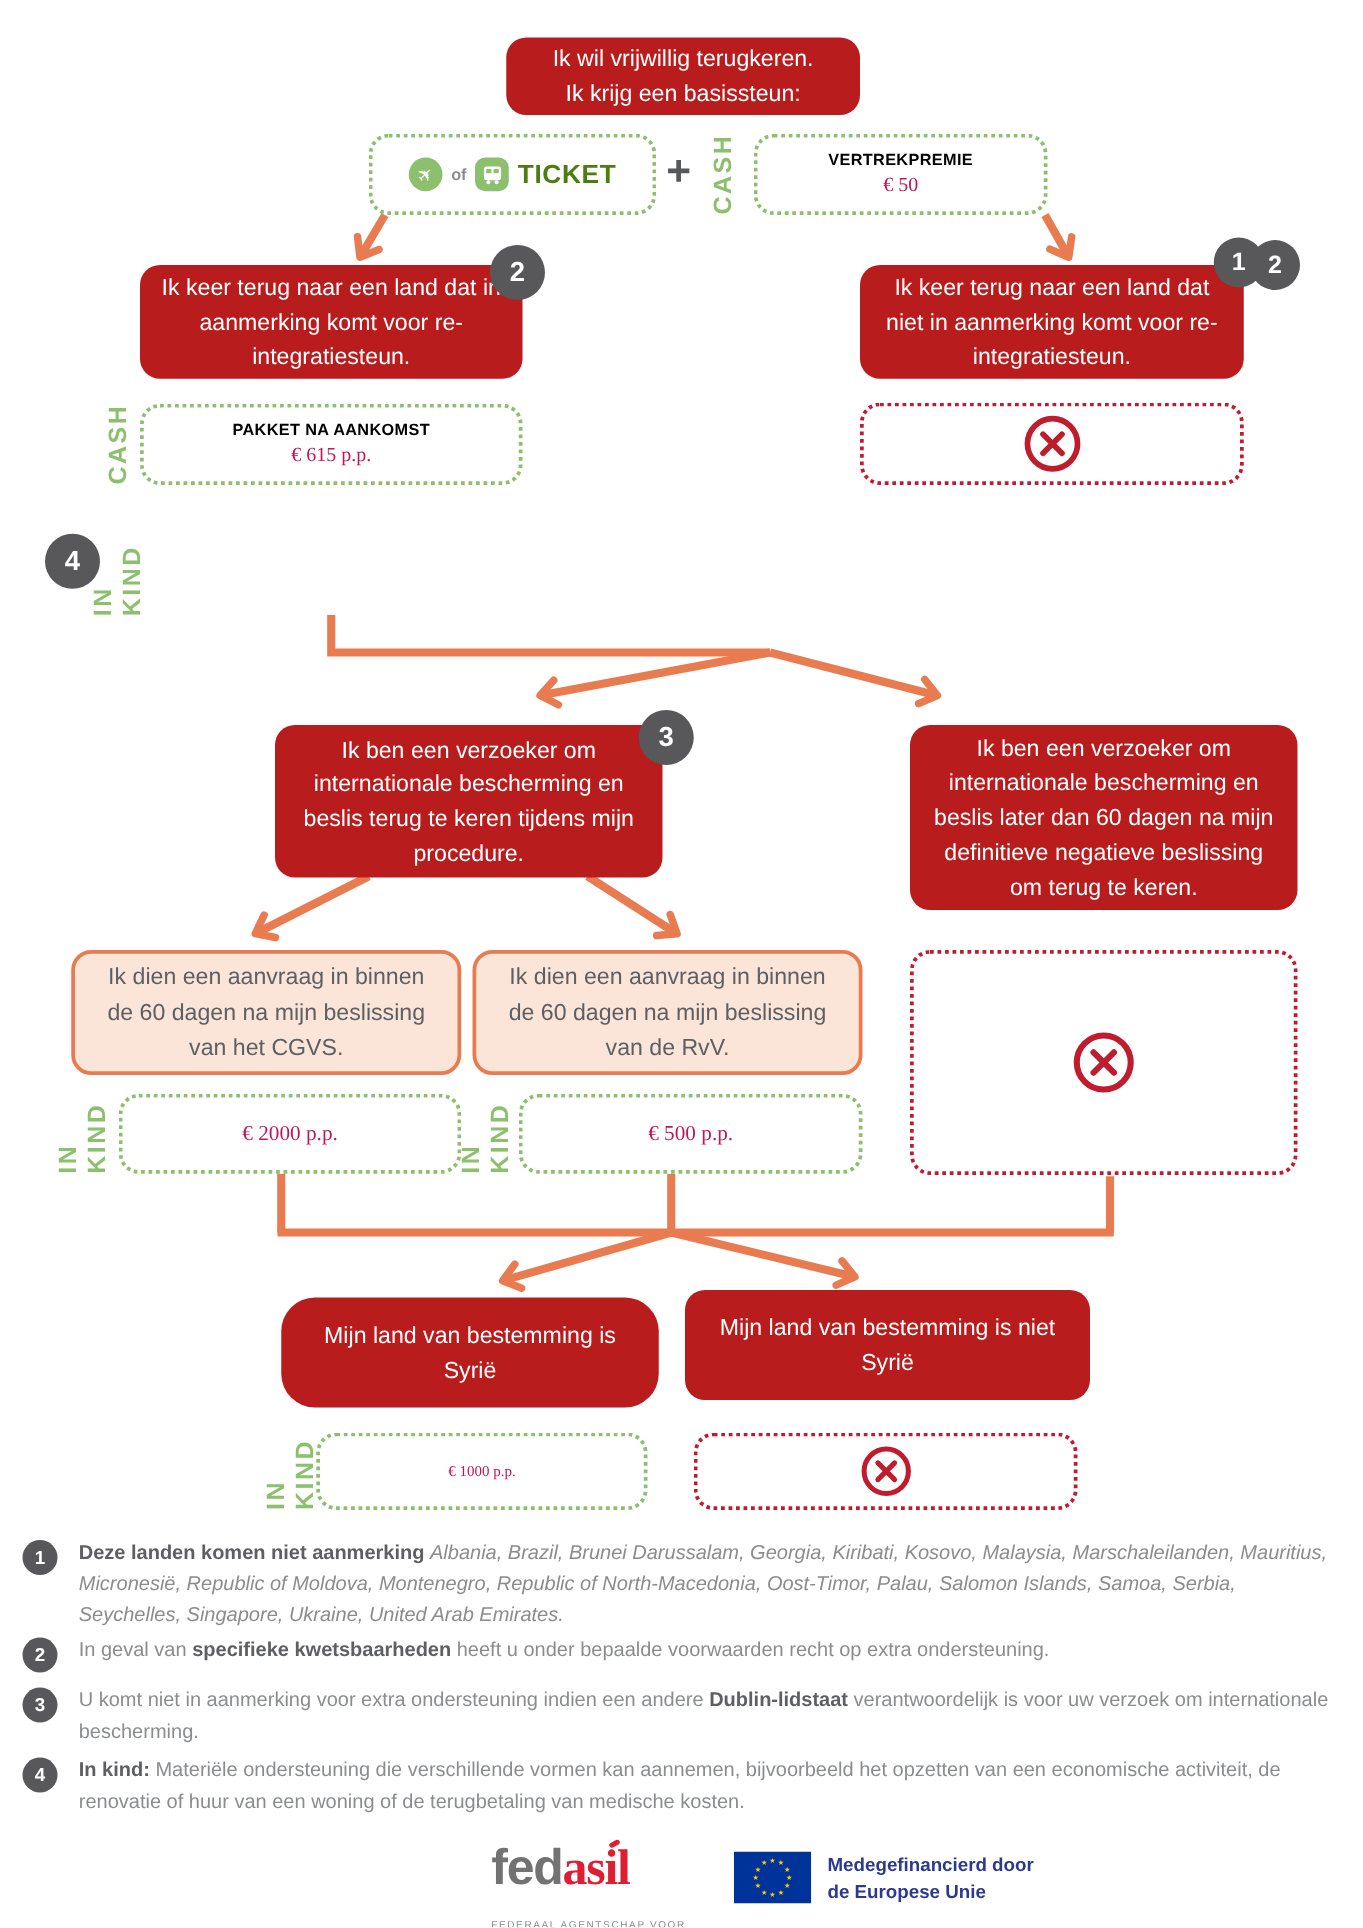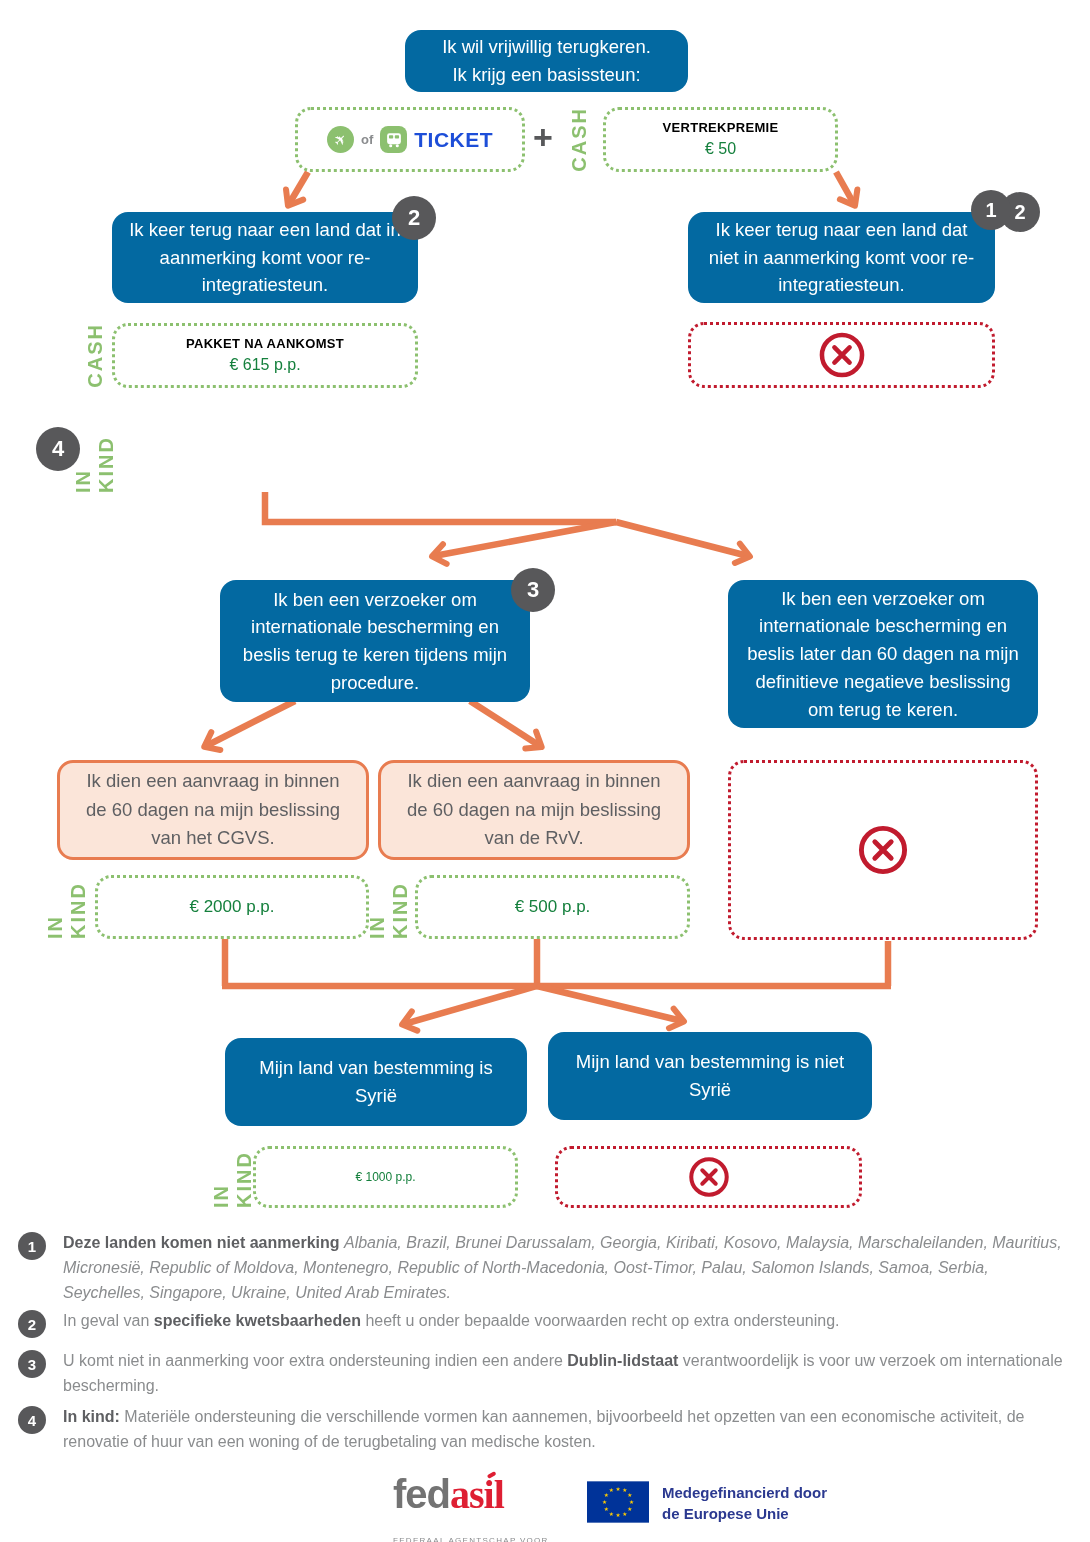--- a/index.html
+++ b/index.html
@@ -1,47 +1,47 @@
 <!DOCTYPE html>
 <html><head>
 <meta charset="utf-8">
 <style>
   html,body{margin:0;padding:0;background:#fff;}
   .page{position:relative;width:1090px;height:1542px;background:#fff;overflow:hidden;
         font-family:"Liberation Sans",sans-serif;}
   svg.connectors{position:absolute;left:0;top:0;z-index:1;}
 
-  .obox{position:absolute;background:#0369a1;border-radius:16px;color:#fff;
+  .obox{position:absolute;background:#b91c1c;border-radius:16px;color:#fff;
         display:flex;flex-direction:column;align-items:center;justify-content:center;
         text-align:center;font-size:18.5px;line-height:1.5;padding:8px 14px;
         box-sizing:border-box;z-index:2;font-weight:500;}
   .gbox{position:absolute;border:3px dotted #8CC06F;border-radius:16px;background:#fff;
         display:flex;flex-direction:column;align-items:center;justify-content:center;
         text-align:center;box-sizing:border-box;z-index:2;}
   .gtitle{font-weight:bold;color:#000000;font-size:13px;letter-spacing:.3px;}
-  .gamount{color:#15803d;font-size:16px;margin-top:3px;line-height:1.35;}
+  .gamount{color:#be185d;font-size:16px;margin-top:3px;line-height:1.35;font-family:Liberation Serif, serif;}
   .rbox{position:absolute;border:3px dotted #C11B2E;border-radius:16px;background:#fff;
         display:flex;align-items:center;justify-content:center;box-sizing:border-box;z-index:2;}
   .pbox{position:absolute;background:#FBE5D9;border:3px solid #E87C50;border-radius:16px;
         color:#5E5F62;display:flex;align-items:center;justify-content:center;text-align:center;
         font-size:18.5px;line-height:1.55;padding:8px 14px;box-sizing:border-box;z-index:2;}
   .badge{position:absolute;background:#58585A;color:#fff;border-radius:50%;
         display:flex;align-items:center;justify-content:center;font-weight:bold;z-index:4;}
   .vwrap{position:absolute;display:flex;align-items:center;justify-content:center;z-index:2;}
   .vlabel{writing-mode:vertical-rl;transform:rotate(180deg);color:#8CC06F;font-weight:bold;
         font-size:20px;letter-spacing:2px;}
   .plus{position:absolute;color:#57585A;font-weight:bold;font-size:34px;z-index:2;}
   .line{display:block;}
   .ticket-row{display:flex;align-items:center;gap:7px;}
   .icon-chip{width:27px;height:27px;border-radius:50%;background:#8CC06F;display:flex;
         align-items:center;justify-content:center;color:#fff;}
   .icon-chip.square{border-radius:8px;}
   .plane-glyph{font-size:15px;transform:rotate(-45deg);}
   .of-label{color:#8A8C8E;font-size:13px;font-weight:bold;}
-  .ticket-label{color:#1d4ed8;font-weight:bold;font-size:21px;letter-spacing:.5px;}
+  .ticket-label{color:#4d7c0f;font-weight:bold;font-size:21px;letter-spacing:.5px;}
 
   .fn{position:absolute;left:18px;width:1054px;display:flex;align-items:flex-start;z-index:2;}
   .fnbadge{flex:0 0 28px;width:28px;height:28px;background:#58585A;color:#fff;border-radius:50%;
         display:flex;align-items:center;justify-content:center;font-weight:bold;font-size:15px;
         margin-top:1px;}
   .fntext{margin:0 0 0 17px;color:#8A8C8E;font-size:16px;line-height:1.55;}
   .fntext b{color:#5E5F62;}
   .fntext i{color:#8A8C8E;}
 
   .fedasil{position:absolute;z-index:2;}
@@ -168,21 +168,21 @@
     <span class="gamount" style="margin-top:0;font-size:17px;">€ 2000 p.p.</span>
   </div>
 
   <div class="vwrap" style="left:376px;top:875px;width:26px;height:64px;">
     <span class="vlabel">IN KIND</span>
   </div>
   <div class="gbox" style="left:415px;top:875px;width:275px;height:64px;">
     <span class="gamount" style="margin-top:0;font-size:17px;">€ 500 p.p.</span>
   </div>
 
-  <div class="obox" style="left:225px;top:1038px;width:302px;height:88px;">Mijn land van bestemming is Syrië</div>
+  <div class="obox" style="left:225px;top:1038px;width:302px;height:88px;border-radius:27px;">Mijn land van bestemming is Syrië</div>
   <div class="obox" style="left:548px;top:1032px;width:324px;height:88px;">Mijn land van bestemming is niet Syrië</div>
 
   <div class="vwrap" style="left:220px;top:1146px;width:26px;height:62px;">
     <span class="vlabel">IN KIND</span>
   </div>
   <div class="gbox" style="left:253px;top:1146px;width:265px;height:62px;">
     <span class="gamount" style="margin-top:0;font-size:12px;">€ 1000 p.p.</span>
   </div>
 
   <div class="rbox" style="left:555px;top:1146px;width:307px;height:62px;">

